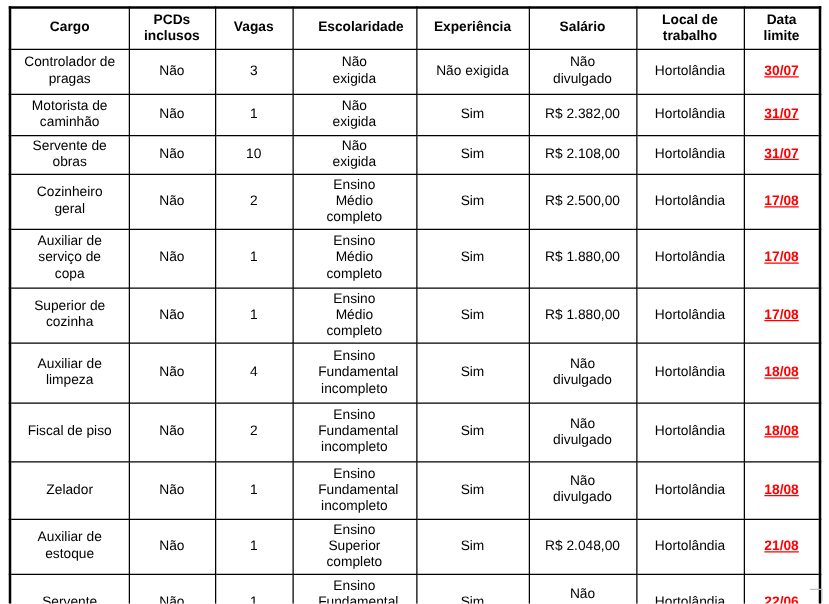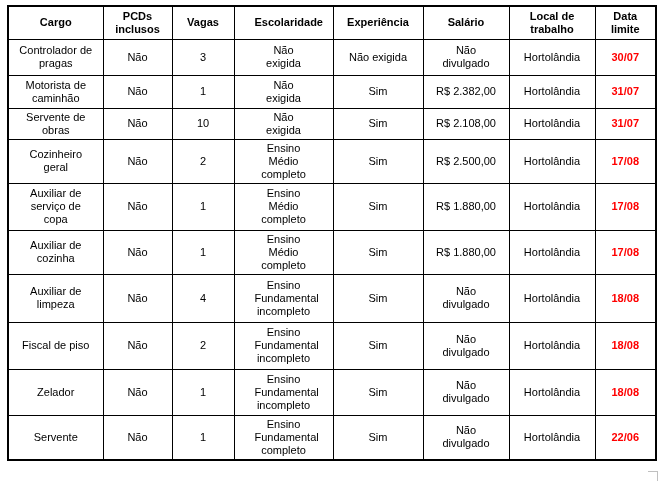--- a/index.html
+++ b/index.html
@@ -36,20 +36,21 @@
     word-spacing: normal;
   }
   table.jobs th { font-weight: bold; }
   
   table.jobs th:nth-child(1), table.jobs td:nth-child(1) { padding: 2px 10px; }
   table.jobs th:nth-child(4), table.jobs td:nth-child(4) { padding: 2px 20px; }
   table.jobs th:nth-child(6), table.jobs td:nth-child(6) { padding: 2px 10px; margin-left: 48px; }
   table.jobs td.deadline {
     color: var(--deadline, #ff0000);
     font-weight: bold;
+    text-decoration: underline;
   }
   thead tr { height: 33px; }
   tbody tr:nth-child(1)  { height: 36px; }
   tbody tr:nth-child(2)  { height: 33px; }
   tbody tr:nth-child(3)  { height: 29px; }
   tbody tr:nth-child(4)  { height: 32px; }
   tbody tr:nth-child(5)  { height: 47px; }
   tbody tr:nth-child(6)  { height: 33px; }
   tbody tr:nth-child(7)  { height: 48px; }
   tbody tr:nth-child(8)  { height: 47px; }
@@ -138,21 +139,21 @@
           <td>Auxiliar de serviço de copa</td>
           <td>Não</td>
           <td>1</td>
           <td>Ensino Médio completo</td>
           <td>Sim</td>
           <td>R$ 1.880,00</td>
           <td>Hortolândia</td>
           <td class="deadline">17/08</td>
         </tr>
         <tr>
-          <td>Auxiliar de cozinha</td>
+          <td>Superior de cozinha</td>
           <td>Não</td>
           <td>1</td>
           <td>Ensino Médio completo</td>
           <td>Sim</td>
           <td>R$ 1.880,00</td>
           <td>Hortolândia</td>
           <td class="deadline">17/08</td>
         </tr>
         <tr>
           <td>Auxiliar de limpeza</td>
@@ -176,20 +177,30 @@
         </tr>
         <tr>
           <td>Zelador</td>
           <td>Não</td>
           <td>1</td>
           <td>Ensino Fundamental incompleto</td>
           <td>Sim</td>
           <td>Não divulgado</td>
           <td>Hortolândia</td>
           <td class="deadline">18/08</td>
+        </tr>
+        <tr>
+          <td>Auxiliar de estoque</td>
+          <td>Não</td>
+          <td>1</td>
+          <td>Ensino Superior completo</td>
+          <td>Sim</td>
+          <td>R$ 2.048,00</td>
+          <td>Hortolândia</td>
+          <td class="deadline">21/08</td>
         </tr>
         <tr>
           <td>Servente</td>
           <td>Não</td>
           <td>1</td>
           <td>Ensino Fundamental completo</td>
           <td>Sim</td>
           <td>Não divulgado</td>
           <td>Hortolândia</td>
           <td class="deadline">22/06</td>

